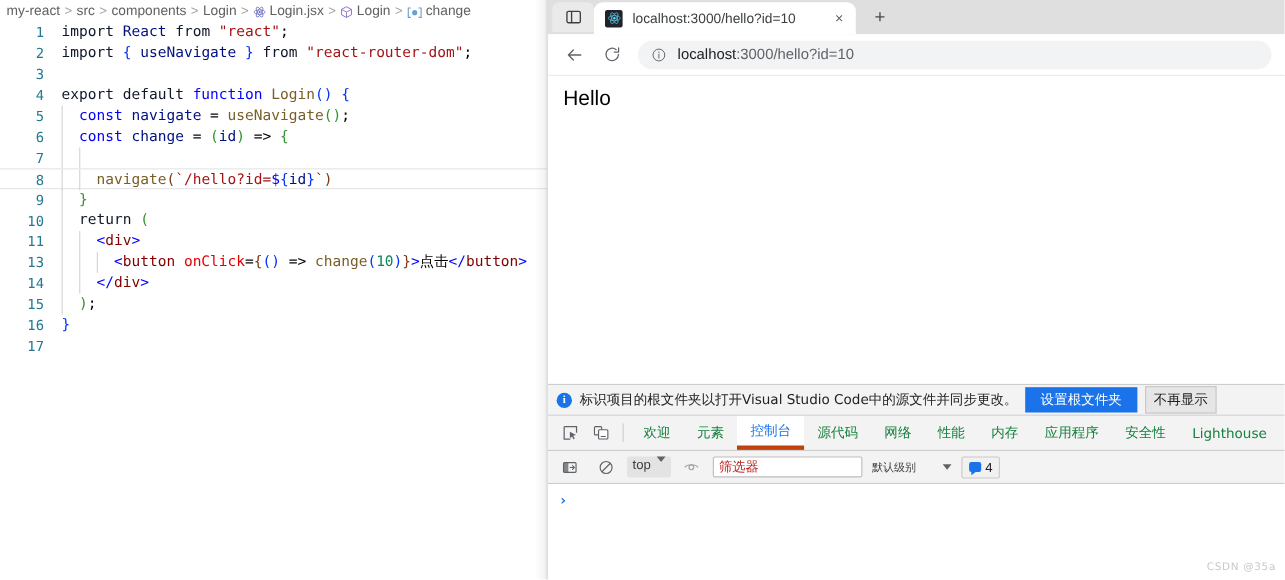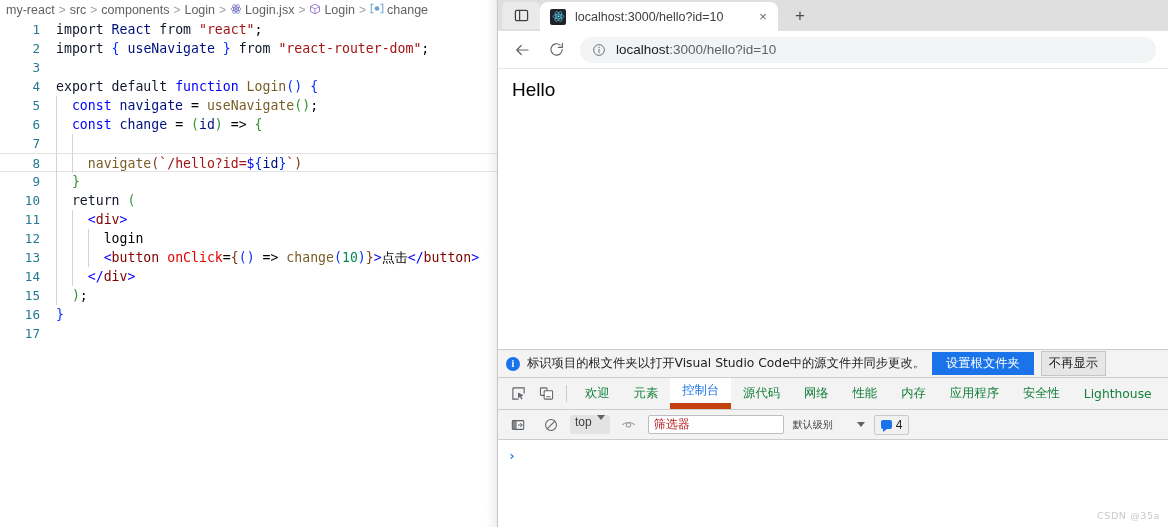--- a/index.html
+++ b/index.html
@@ -15,21 +15,21 @@
   
   .editor {
     position: absolute; left:0; top:0; width:498px; height:527px;
     background:#ffffff; overflow:hidden;
   }
   .breadcrumb {
     height: 20px; display:flex; align-items:center;
     padding-left: 6px; font-size: 12.5px; color:#616161;
     background:#fff; white-space:nowrap; gap:0;
   }
-  .bc-seg { display:flex; align-items:flex-start; gap:3px; }
+  .bc-seg { display:flex; align-items:flex-end; gap:3px; }
   .bc-sep { color:#a0a0a0; margin:0 4px; font-size:12px; }
   .bc-txt { color:#616161; }
 
   .code-area { position:relative; height: 507px; background:#fff; }
   .code-lines {
     position:absolute; left:0; top:0; right:0; font-family:"DejaVu Sans Mono", monospace;
     font-size: 13.2px; line-height: 19px;
   }
   .cline { position:relative; height:19px; white-space:pre; }
   .cline.current { border-top:1px solid #e4e4e4; border-bottom:1px solid #e4e4e4; height:19px;}
@@ -152,21 +152,21 @@
     display:flex; align-items:center; padding-left:6px; gap:0; overflow:hidden;
   }
   .dt-icobtn { width:28px; height:26px; display:flex; align-items:center; justify-content:center; flex:none;}
   .dt-divider { width:1px; height:17px; background:#ccc; margin:0 6px; flex:none;}
   .dt-tab {
     height:31px; display:flex; align-items:center; padding:0 12px;
     font-size:12.3px; color:#15803d; white-space:nowrap; flex:none;
     font-family:"DejaVu Sans", sans-serif;
   }
   .dt-tab.active {
-    color:#1a73e8; background:#fff; border-bottom:6px solid #c2410c;
+    color:#1a73e8; background:#fff; border-bottom:4px solid #c2410c;
     font-weight:normal;
   }
 
   .dt-console-bar {
     height:30px; background:#f3f3f3; border-bottom:1px solid #cdcdcd;
     display:flex; align-items:center; padding:0 6px; gap:5px;
   }
   .ctx-select {
     height:19px; background:#e3e3e3; border-radius:2px; display:flex;
     padding:0 5px; gap:5px; font-size:12px; color:#3c4043;
@@ -261,21 +261,20 @@
           <div class="cline"><span class="lnum">2</span><span class="ltext"><span class="t-kw">import</span><span class="t-plain"> </span><span class="t-brk1">{</span><span class="t-plain"> </span><span class="t-var">useNavigate</span><span class="t-plain"> </span><span class="t-brk1">}</span><span class="t-plain"> </span><span class="t-kw">from</span><span class="t-plain"> </span><span class="t-str">"react-router-dom"</span><span class="t-plain">;</span></span></div>
           <div class="cline"><span class="lnum">3</span><span class="ltext"></span></div>
           <div class="cline"><span class="lnum">4</span><span class="ltext"><span class="t-kw">export</span><span class="t-plain"> </span><span class="t-kw">default</span><span class="t-plain"> </span><span class="t-kw2">function</span><span class="t-plain"> </span><span class="t-fn">Login</span><span class="t-brk1">(</span><span class="t-brk1">)</span><span class="t-plain"> </span><span class="t-brk1">{</span></span></div>
           <div class="cline"><span class="lnum">5</span><span class="guide" style="left: 56px;"></span><span class="ltext"><span class="t-plain">  </span><span class="t-kw2">const</span><span class="t-plain"> </span><span class="t-var">navigate</span><span class="t-plain"> = </span><span class="t-fn">useNavigate</span><span class="t-brk2">(</span><span class="t-brk2">)</span><span class="t-plain">;</span></span></div>
           <div class="cline"><span class="lnum">6</span><span class="guide" style="left: 56px;"></span><span class="ltext"><span class="t-plain">  </span><span class="t-kw2">const</span><span class="t-plain"> </span><span class="t-var">change</span><span class="t-plain"> = </span><span class="t-brk2">(</span><span class="t-var">id</span><span class="t-brk2">)</span><span class="t-plain"> =&gt; </span><span class="t-brk2">{</span></span></div>
           <div class="cline"><span class="lnum">7</span><span class="guide" style="left: 56px;"></span><span class="guide" style="left: 71.86px;"></span></div>
           <div class="cline current"><span class="lnum">8</span><span class="guide" style="left: 56px;"></span><span class="guide" style="left: 71.86px;"></span><span class="ltext"><span class="t-plain">    </span><span class="t-fn">navigate</span><span class="t-brk3">(</span><span class="t-str">`/hello?id=</span><span class="t-sub">$</span><span class="t-brk1">{</span><span class="t-var">id</span><span class="t-brk1">}</span><span class="t-str">`</span><span class="t-brk3">)</span></span></div>
           <div class="cline"><span class="lnum">9</span><span class="guide" style="left: 56px;"></span><span class="ltext"><span class="t-plain">  </span><span class="t-brk2">}</span></span></div>
           <div class="cline"><span class="lnum">10</span><span class="guide" style="left: 56px;"></span><span class="ltext"><span class="t-plain">  </span><span class="t-kw">return</span><span class="t-plain"> </span><span class="t-brk2">(</span></span></div>
           <div class="cline"><span class="lnum">11</span><span class="guide" style="left: 56px;"></span><span class="guide" style="left: 71.86px;"></span><span class="ltext"><span class="t-plain">    </span><span class="t-tagb">&lt;</span><span class="t-tag">div</span><span class="t-tagb">&gt;</span></span></div>
-          <div class="cline"><span class="lnum">12</span><span class="guide" style="left: 56px;"></span><span class="guide" style="left: 71.86px;"></span><span class="guide" style="left: 87.72px;"></span><span class="ltext"><span class="t-plain">      </span><span class="t-plain">login</span></span></div>
           <div class="cline"><span class="lnum">13</span><span class="guide" style="left: 56px;"></span><span class="guide" style="left: 71.86px;"></span><span class="guide" style="left: 87.72px;"></span><span class="ltext"><span class="t-plain">      </span><span class="t-tagb">&lt;</span><span class="t-tag">button</span><span class="t-plain"> </span><span class="t-attr">onClick</span><span class="t-plain">=</span><span class="t-brk3">{</span><span class="t-brk1">(</span><span class="t-brk1">)</span><span class="t-plain"> =&gt; </span><span class="t-fn">change</span><span class="t-brk1">(</span><span class="t-num">10</span><span class="t-brk1">)</span><span class="t-brk3">}</span><span class="t-tagb">&gt;</span><span class="t-cjk">点击</span><span class="t-tagb">&lt;/</span><span class="t-tag">button</span><span class="t-tagb">&gt;</span></span></div>
           <div class="cline"><span class="lnum">14</span><span class="guide" style="left: 56px;"></span><span class="guide" style="left: 71.86px;"></span><span class="ltext"><span class="t-plain">    </span><span class="t-tagb">&lt;/</span><span class="t-tag">div</span><span class="t-tagb">&gt;</span></span></div>
           <div class="cline"><span class="lnum">15</span><span class="guide" style="left: 56px;"></span><span class="ltext"><span class="t-plain">  </span><span class="t-brk2">)</span><span class="t-plain">;</span></span></div>
           <div class="cline"><span class="lnum">16</span><span class="ltext"><span class="t-brk1">}</span></span></div>
           <div class="cline"><span class="lnum">17</span><span class="ltext"></span></div>
         </div>
     </div>
 
     <div class="editor-shadow"></div>
     <div class="editor-edge"></div>

